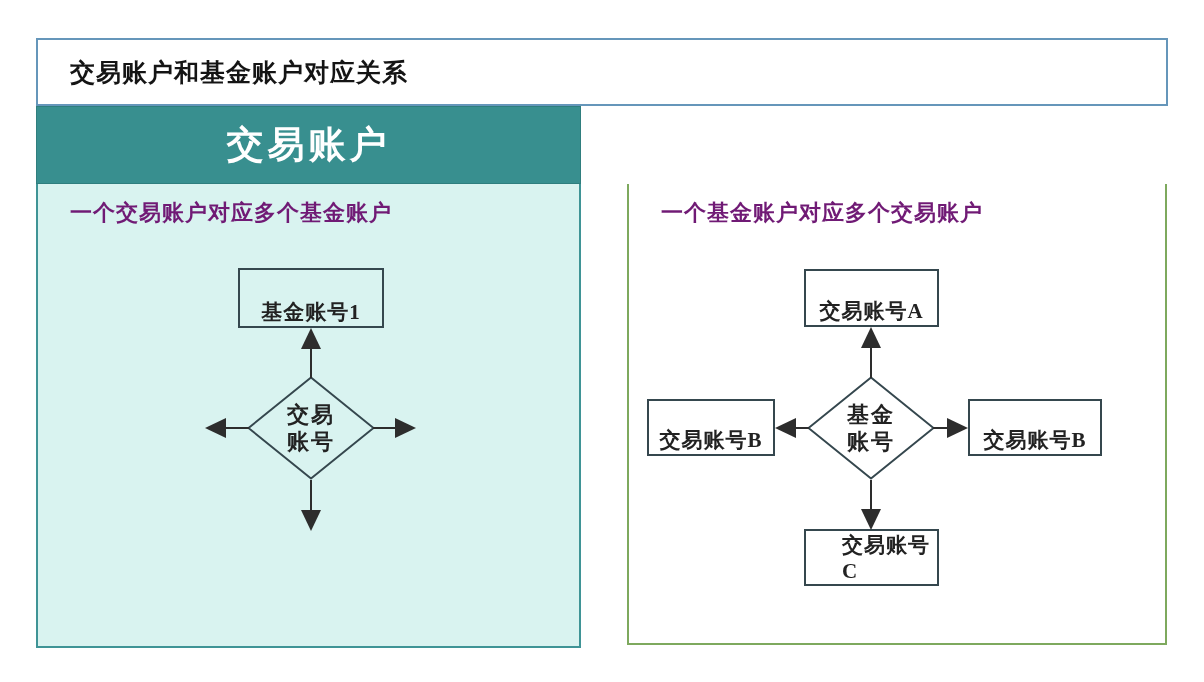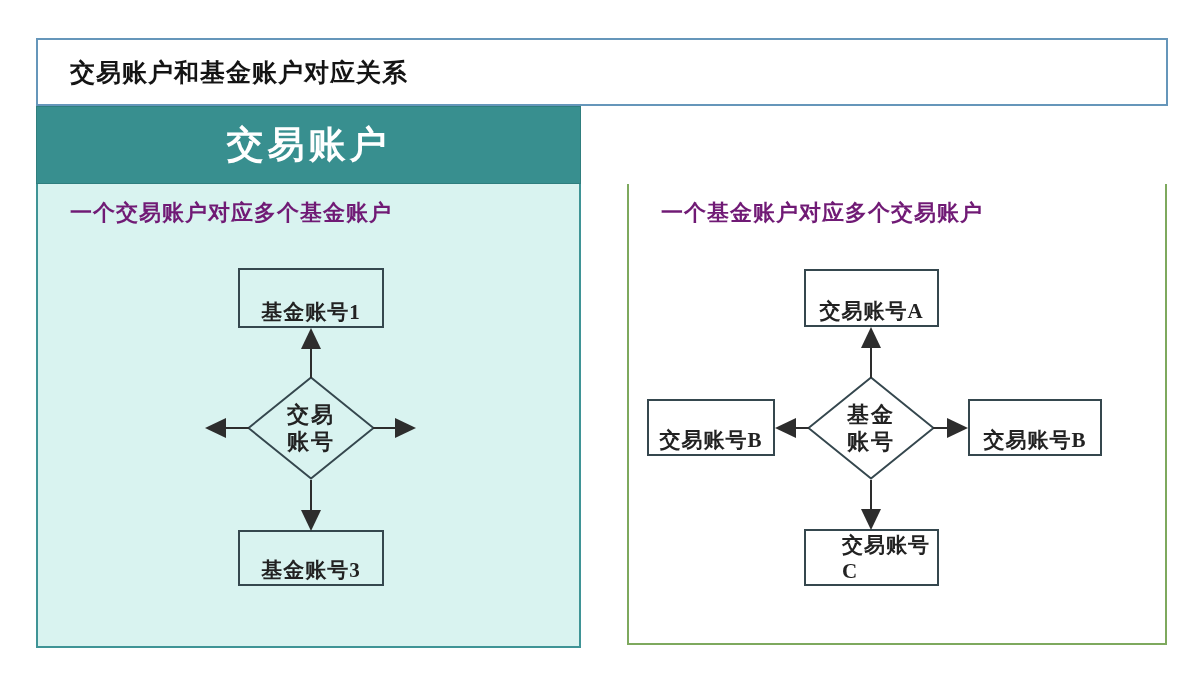--- a/index.html
+++ b/index.html
@@ -70,23 +70,20 @@
 <div class="abs panel panel-left" style="left:36px;top:106px;width:545px;height:542px;">
   <div class="abs panel-header">
     <span>交易账户</span>
   </div>
   <div class="abs panel-body">
     <div class="abs subtitle">一个交易账户对应多个基金账户</div>
 
     <div class="abs node" style="left:200px;top:84px;width:146px;height:60px;">
       <span>基金账号1</span>
     </div>
-    <div class="abs node" style="left:200px;top:346px;width:146px;height:56px;">
-      <span>基金账号3</span>
-    </div>
 
     <svg class="abs diamond" style="left:209px;top:192px;" width="128" height="104" viewBox="0 0 128 104">
       <polygon points="64,1.5 126.5,52 64,102.5 1.5,52" fill="none" stroke="#35474e" stroke-width="2"></polygon>
     </svg>
     <div class="abs diamond-label" style="left:209px;top:192px;width:128px;height:104px;">
       <span>交易</span>
       <span>账号</span>
     </div>
 
     <div class="abs stem stem-v" style="left:272px;top:164px;height:30px;"></div>

